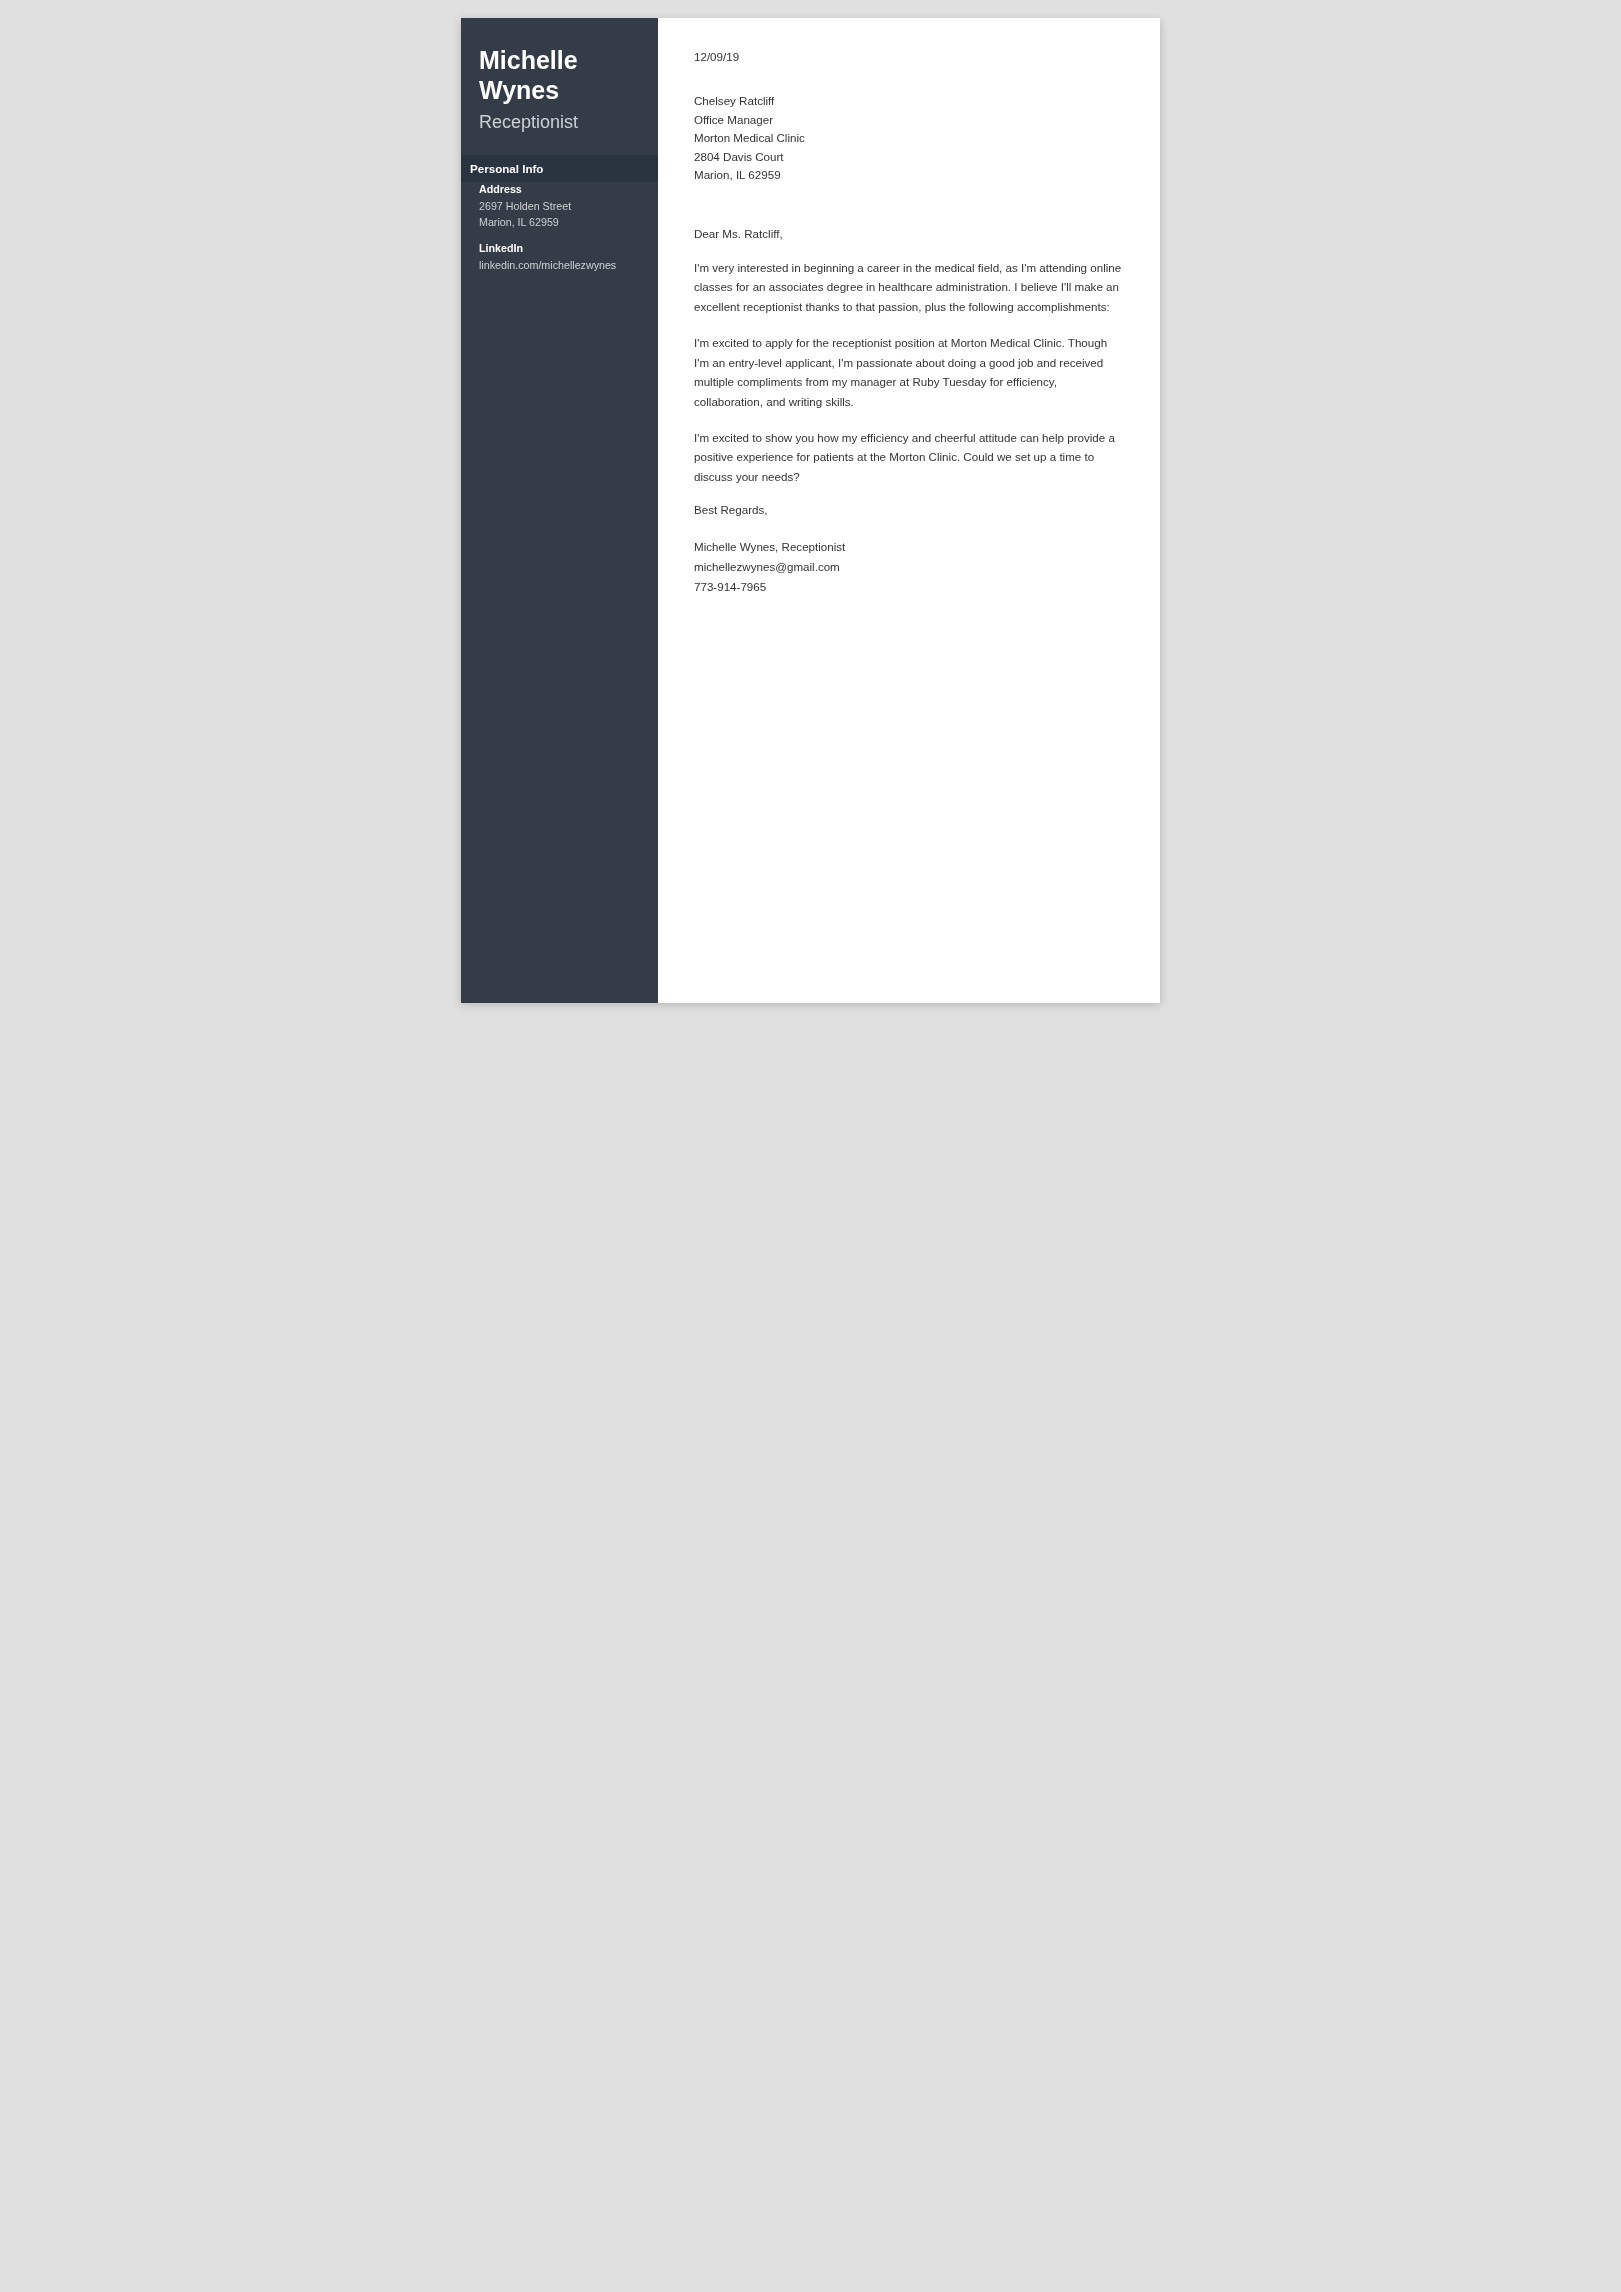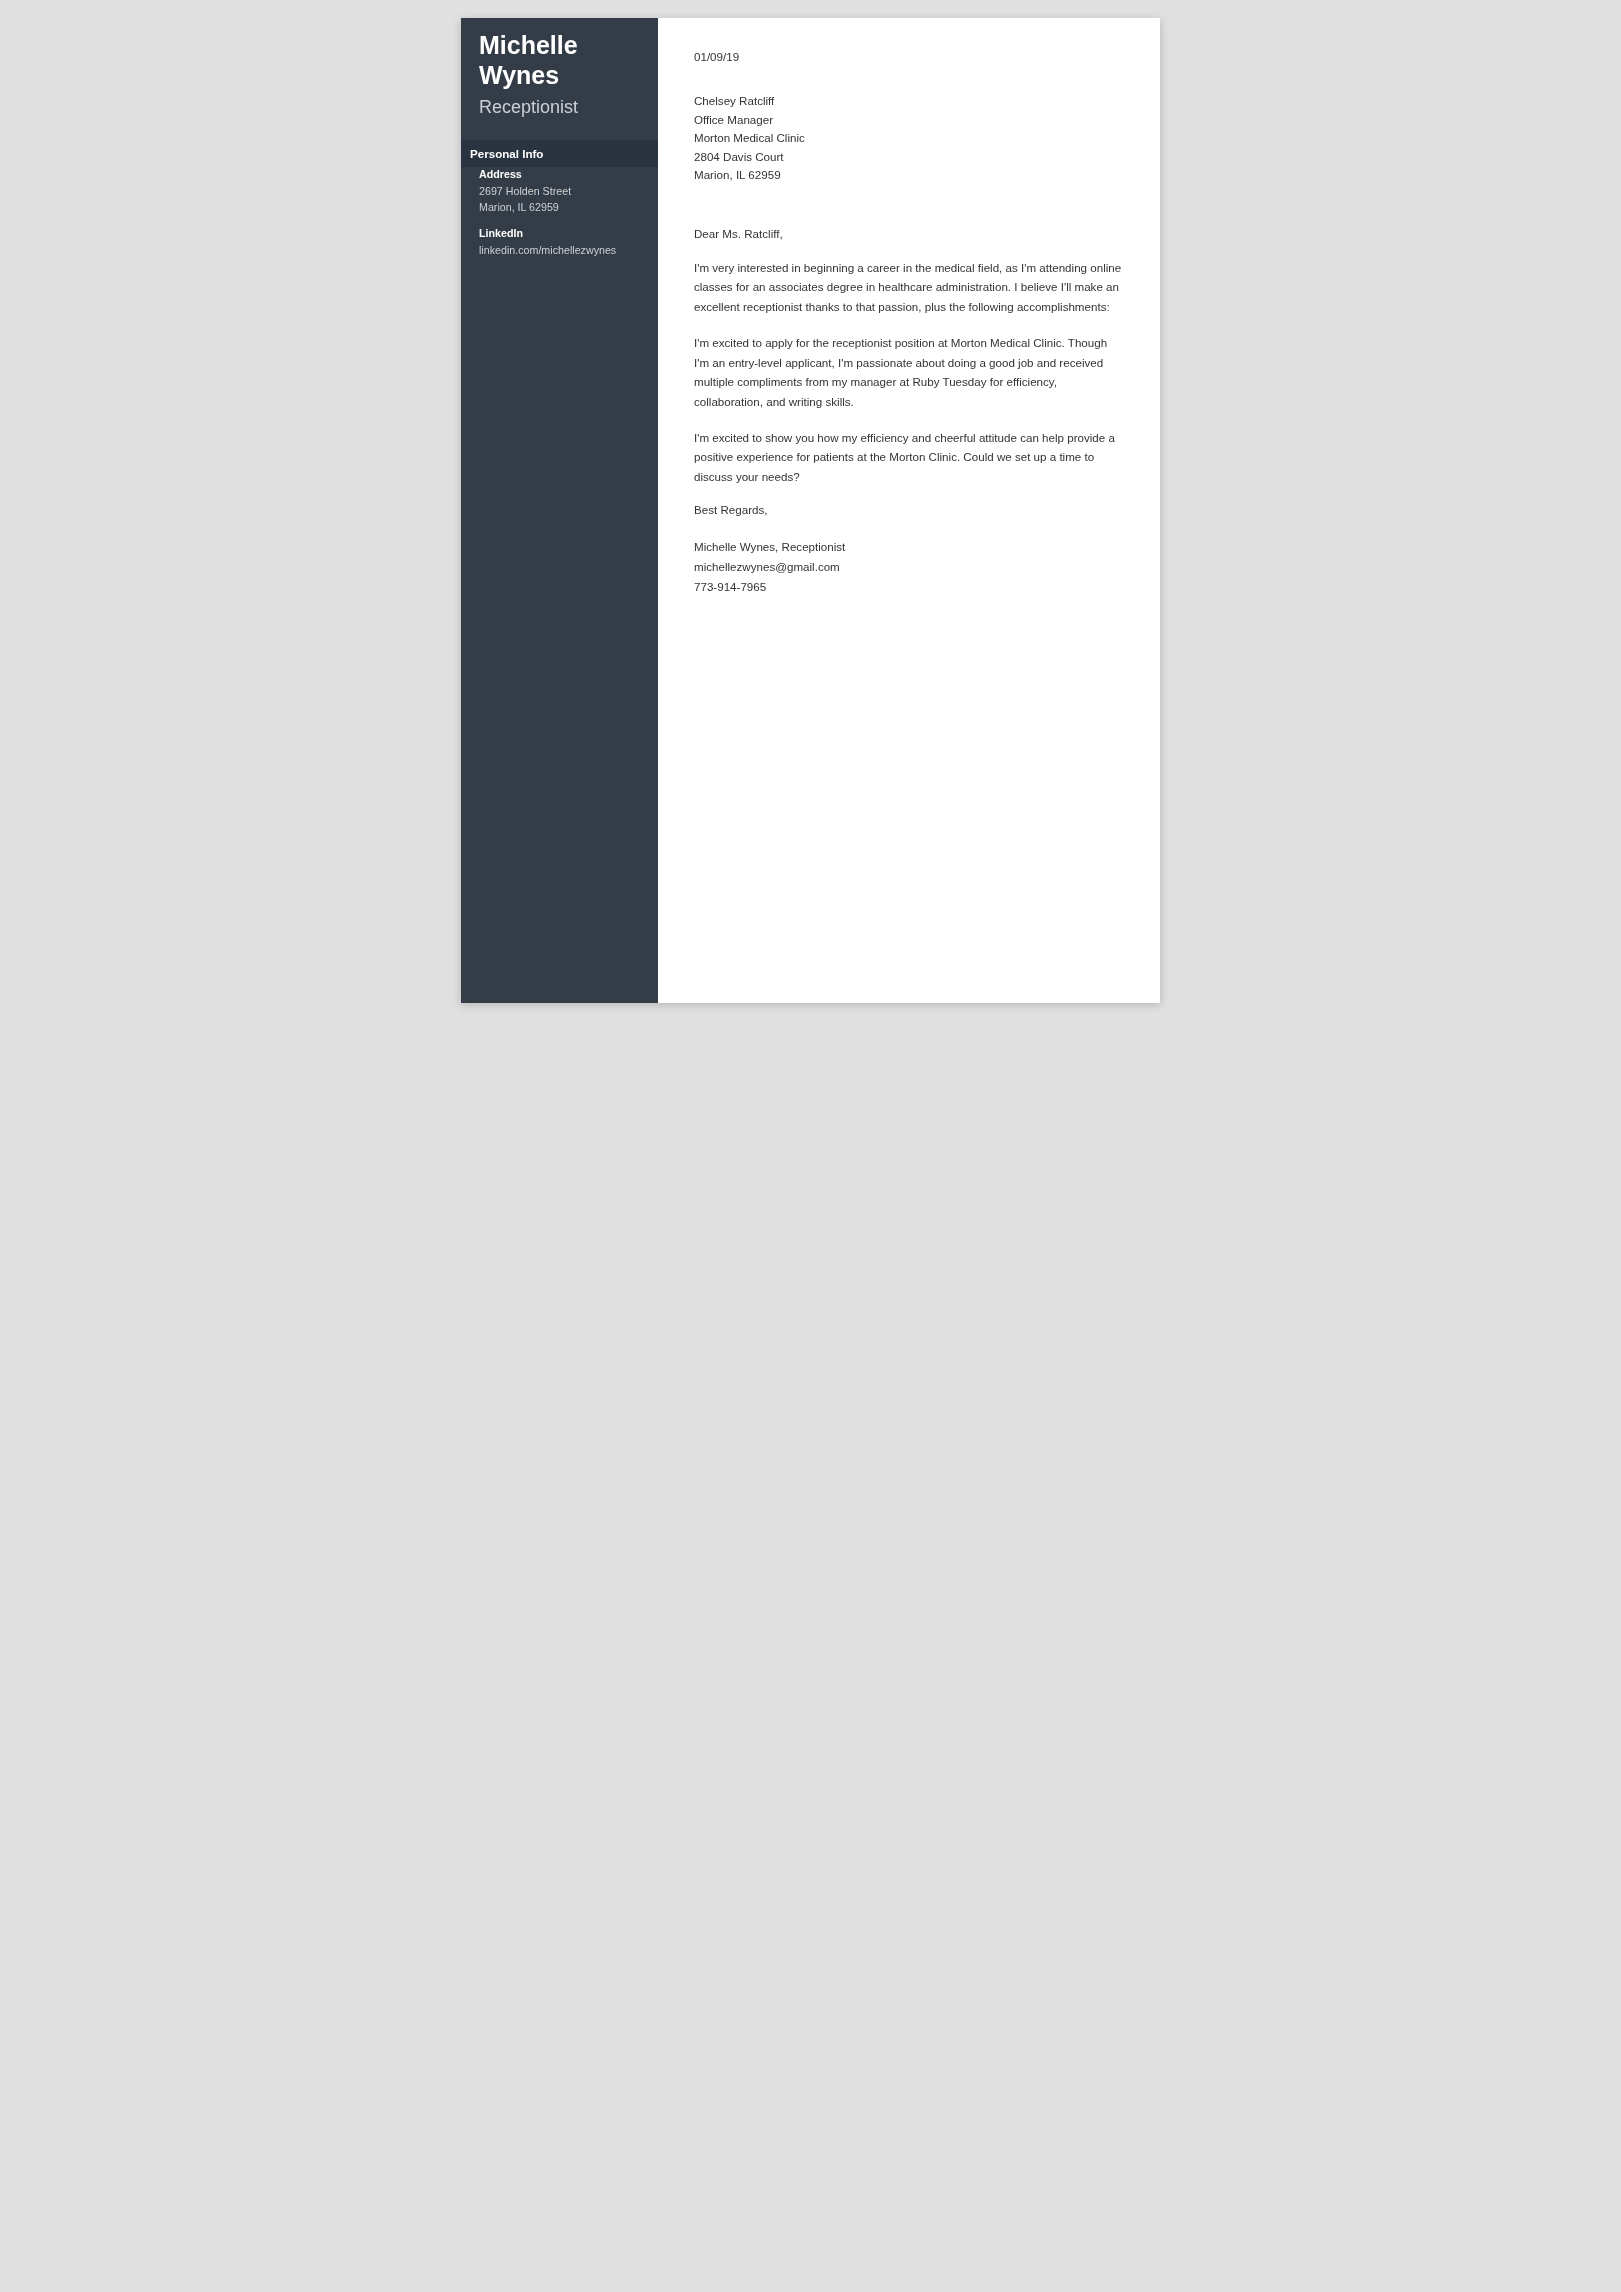--- a/index.html
+++ b/index.html
@@ -24,21 +24,21 @@
       min-height: 985px;
       background: #fff;
       box-shadow: 0 1.8px 9px rgba(0,0,0,0.2);
     }
 
     .sidebar {
       width: 197px;
       min-width: 197px;
       background: #343d47;
       color: #fff;
-      padding: 12px 18px;
+      padding: 27px 18px;
     }
 
     .sidebar-name {
       font-size: 25px;
       font-weight: 700;
       line-height: 1.2;
       margin-bottom: 7.2px;
       color: #fff;
     }
 
@@ -153,21 +153,21 @@
     <div class="sidebar-field-value">
       <span>2697 Holden Street</span><br>
       <span>Marion, IL 62959</span>
     </div>
 
     <div class="sidebar-field-label">LinkedIn</div>
     <div class="sidebar-field-value">linkedin.com/michellezwynes</div>
   </div>
 
   <div class="main">
-    <div class="date">01/09/19</div>
+    <div class="date">12/09/19</div>
 
     <div class="recipient-block">
       <p>Chelsey Ratcliff</p>
       <p>Office Manager</p>
       <p>Morton Medical Clinic</p>
       <p>2804 Davis Court</p>
       <p>Marion, IL 62959</p>
     </div>
 
     <div class="salutation">Dear Ms. Ratcliff,</div>

